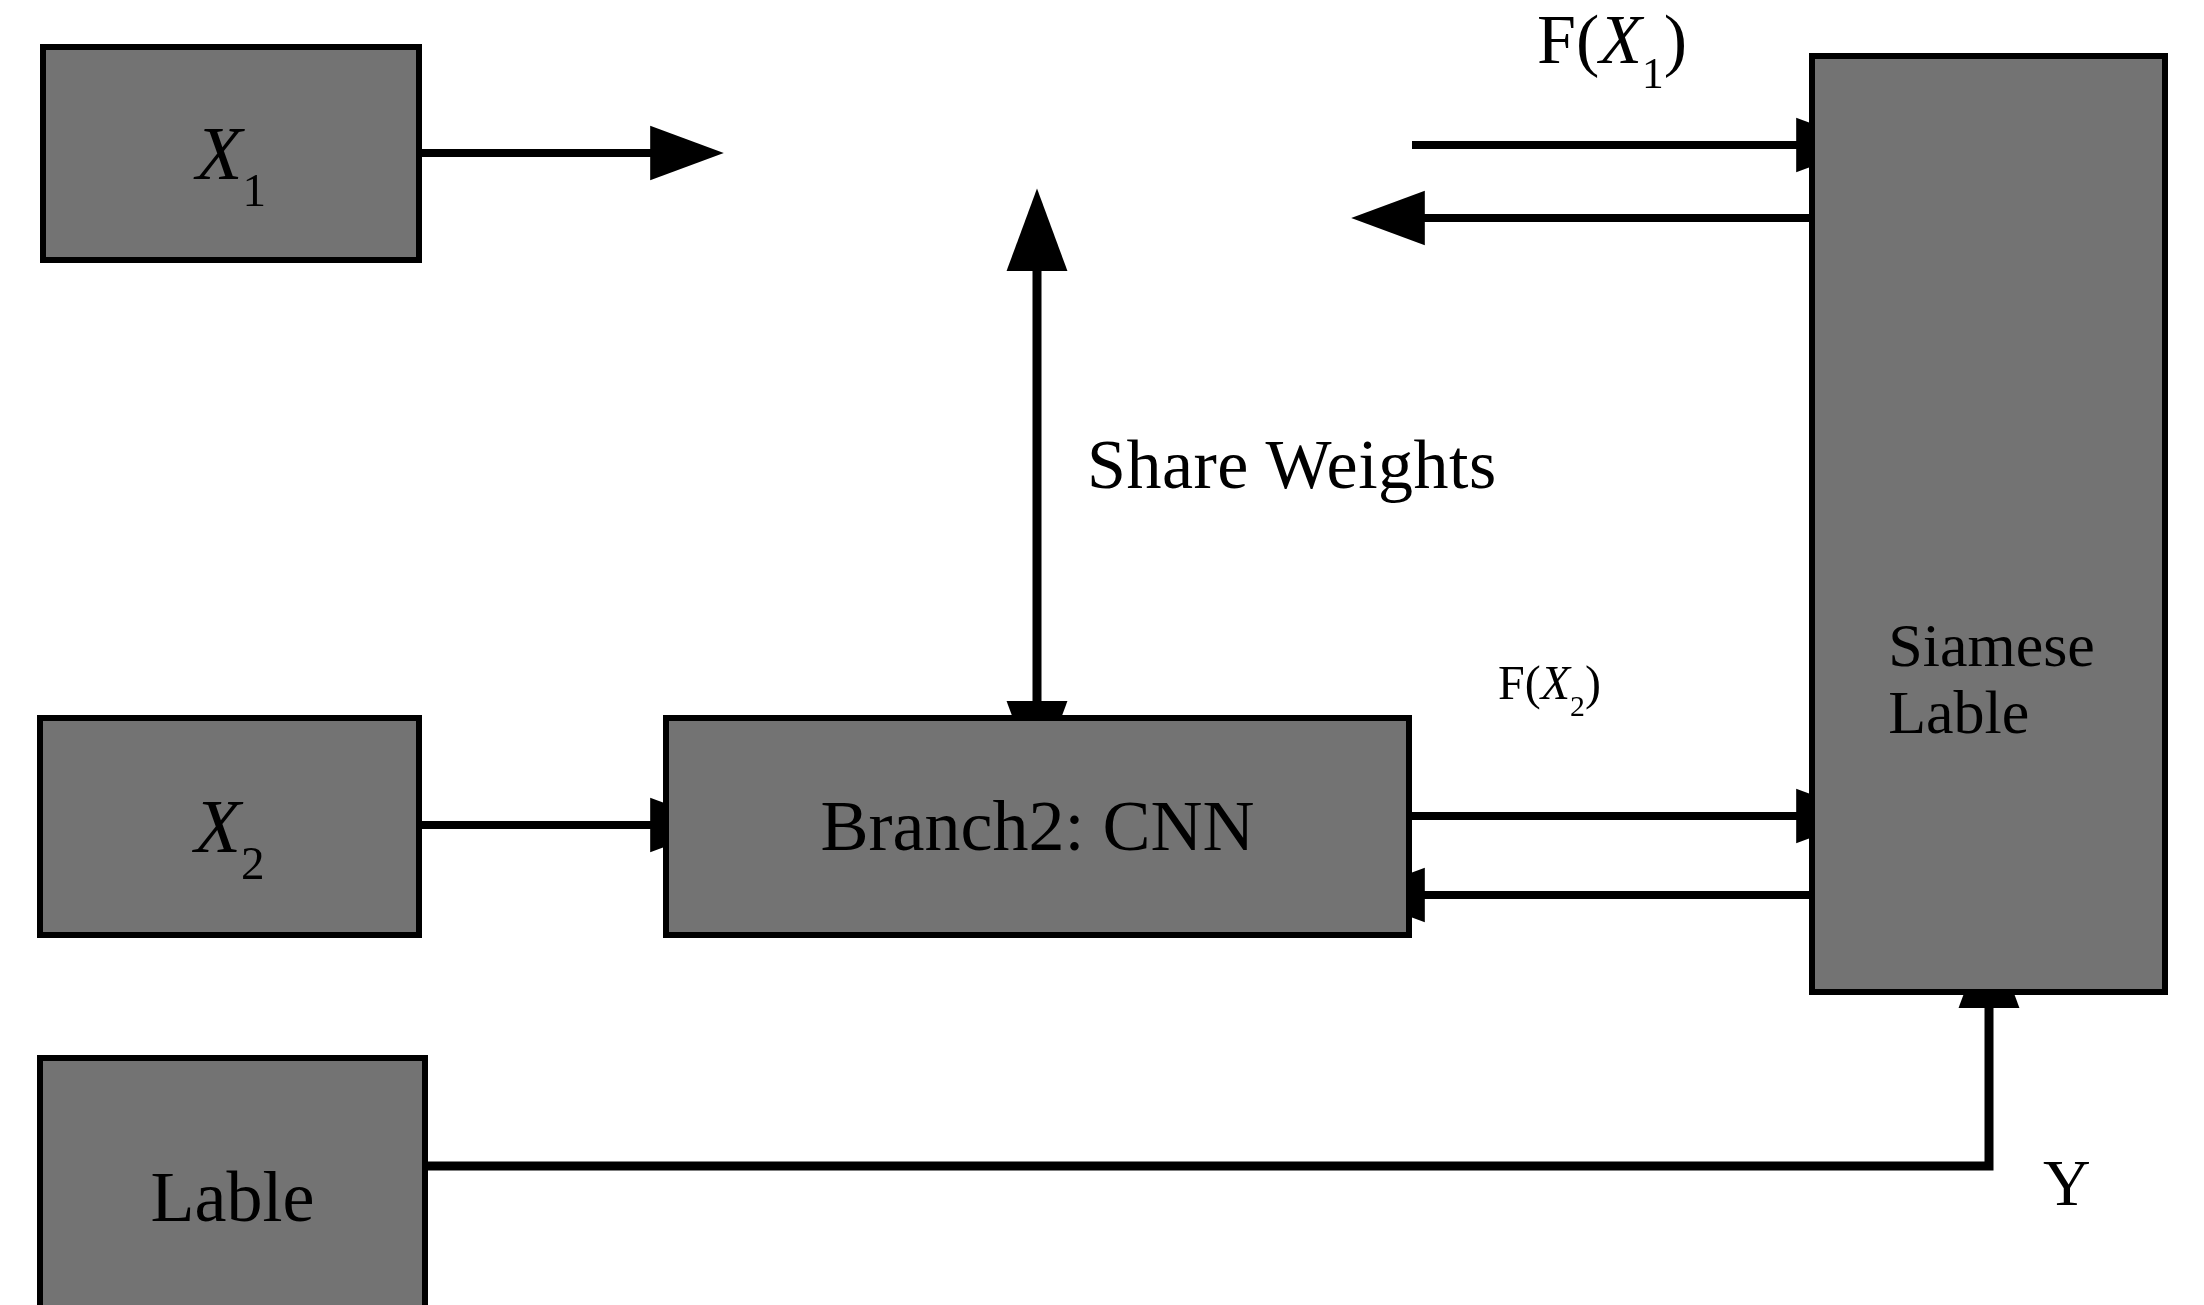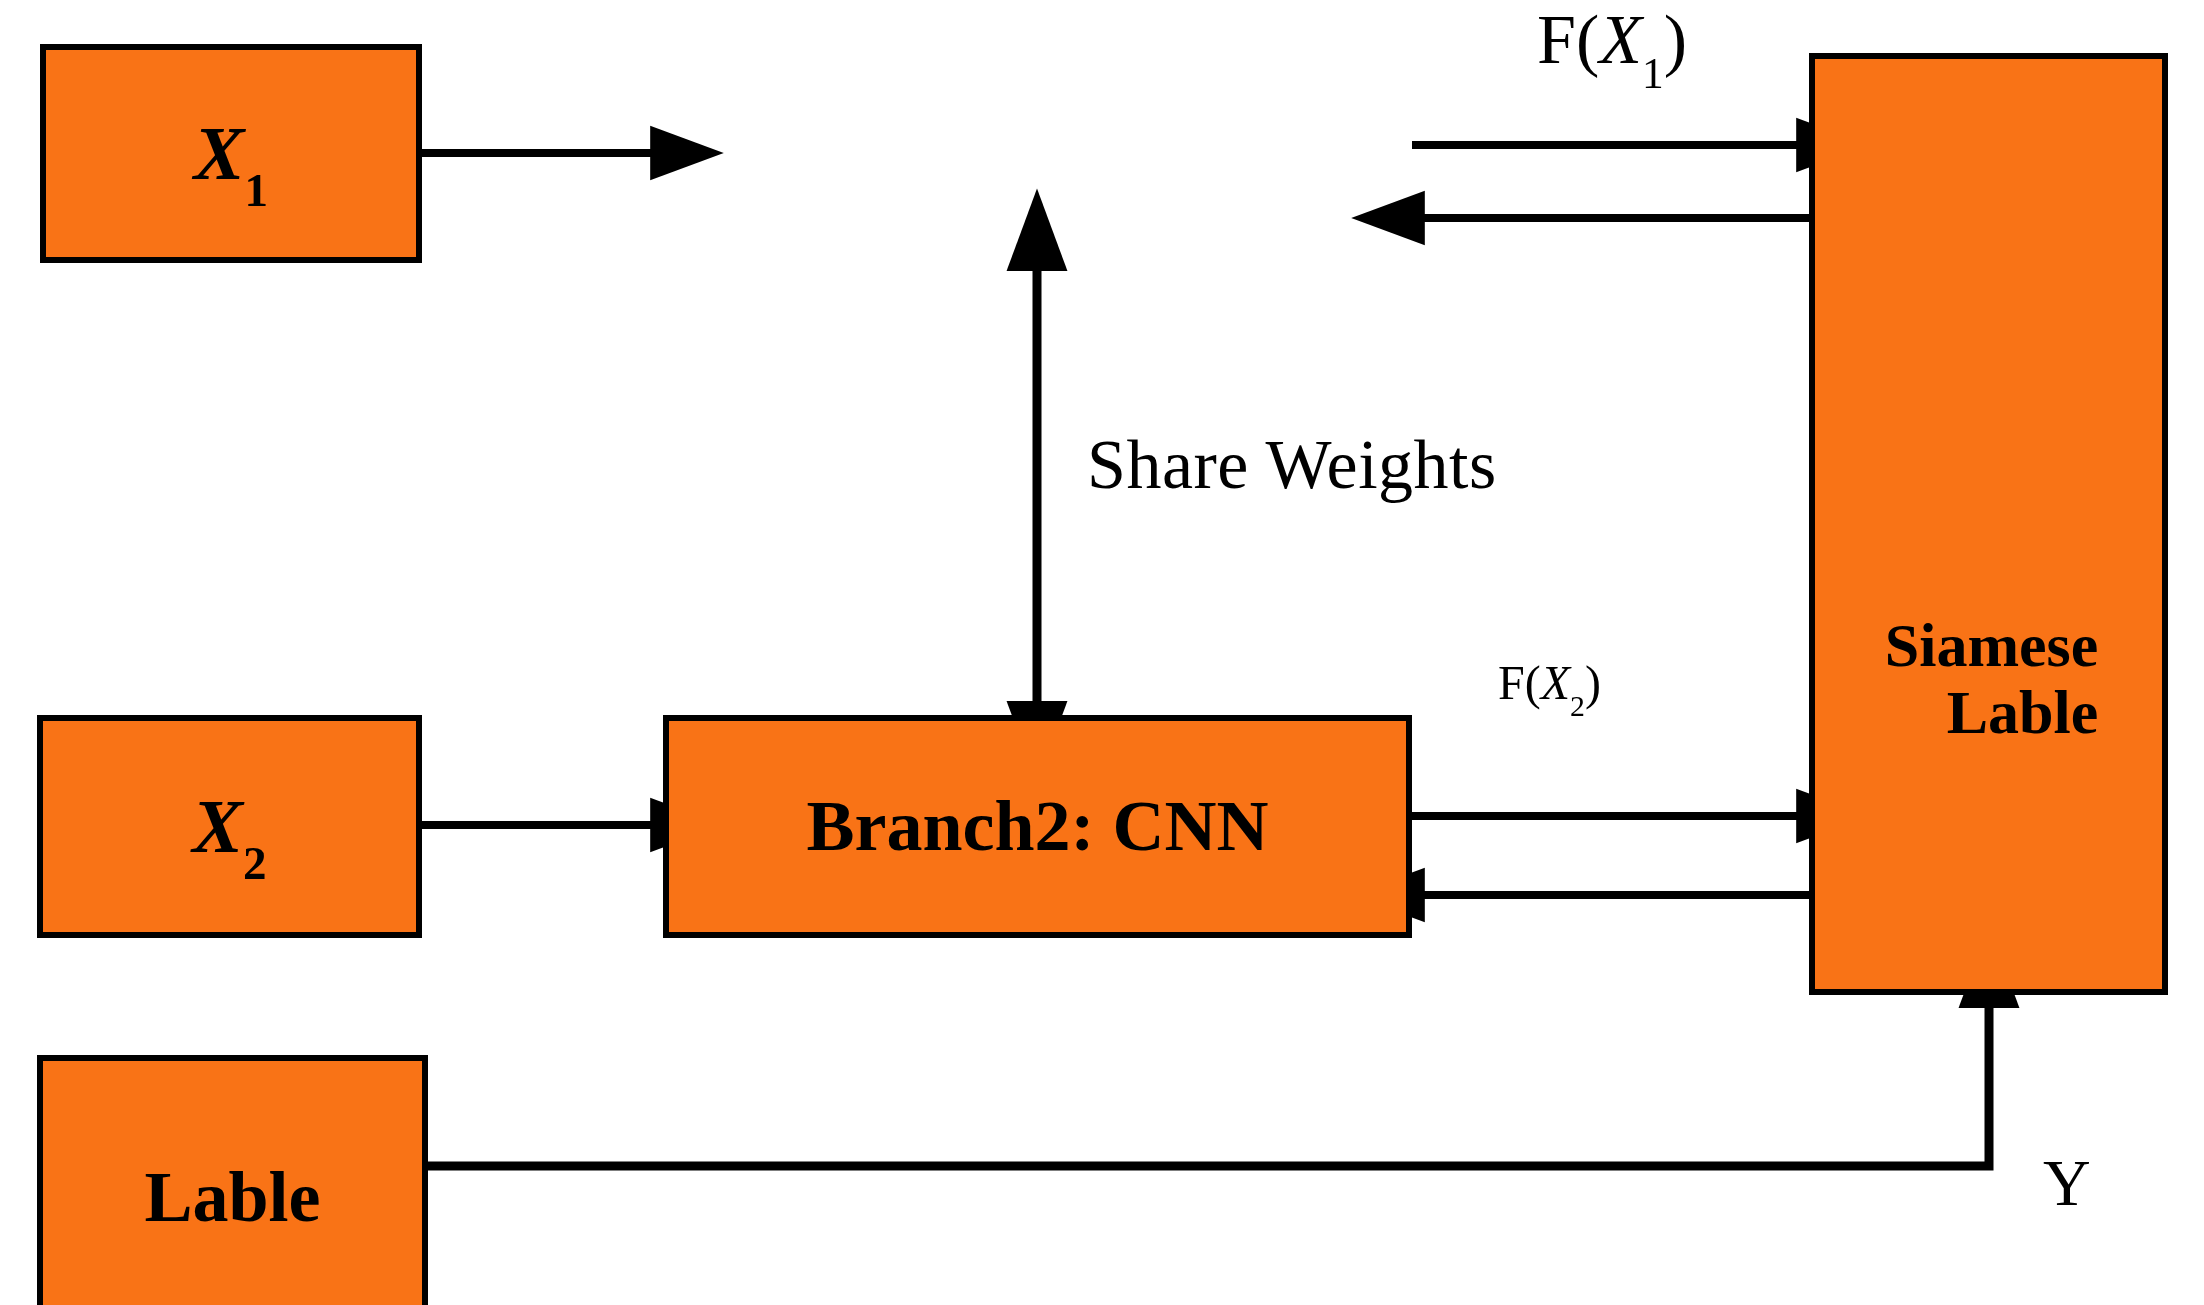--- a/index.html
+++ b/index.html
@@ -22,27 +22,26 @@
     position: absolute;
     left: 0;
     top: 0;
     width: 2204px;
     height: 1305px;
   }
   .node {
     position: absolute;
     box-sizing: border-box;
     border: 6px solid #000000;
-    background: #f97316;
+    background: #737373;
     display: flex;
     align-items: center;
     justify-content: center;
-    text-align: right;
+    text-align: left;
     color: #000000;
-    font-weight: bold;
   }
   .node-label {
     font-family: "Liberation Serif", "DejaVu Serif", serif;
     line-height: 1.08;
     white-space: pre-line;
   }
   
   #node-x1   { left: 40px;   top: 44px;   width: 382px; height: 219px; }
   #node-b1   { left: 663px;  top: 44px;   width: 749px; height: 213px; }
   #node-loss { left: 1809px; top: 53px;   width: 359px; height: 942px; }

